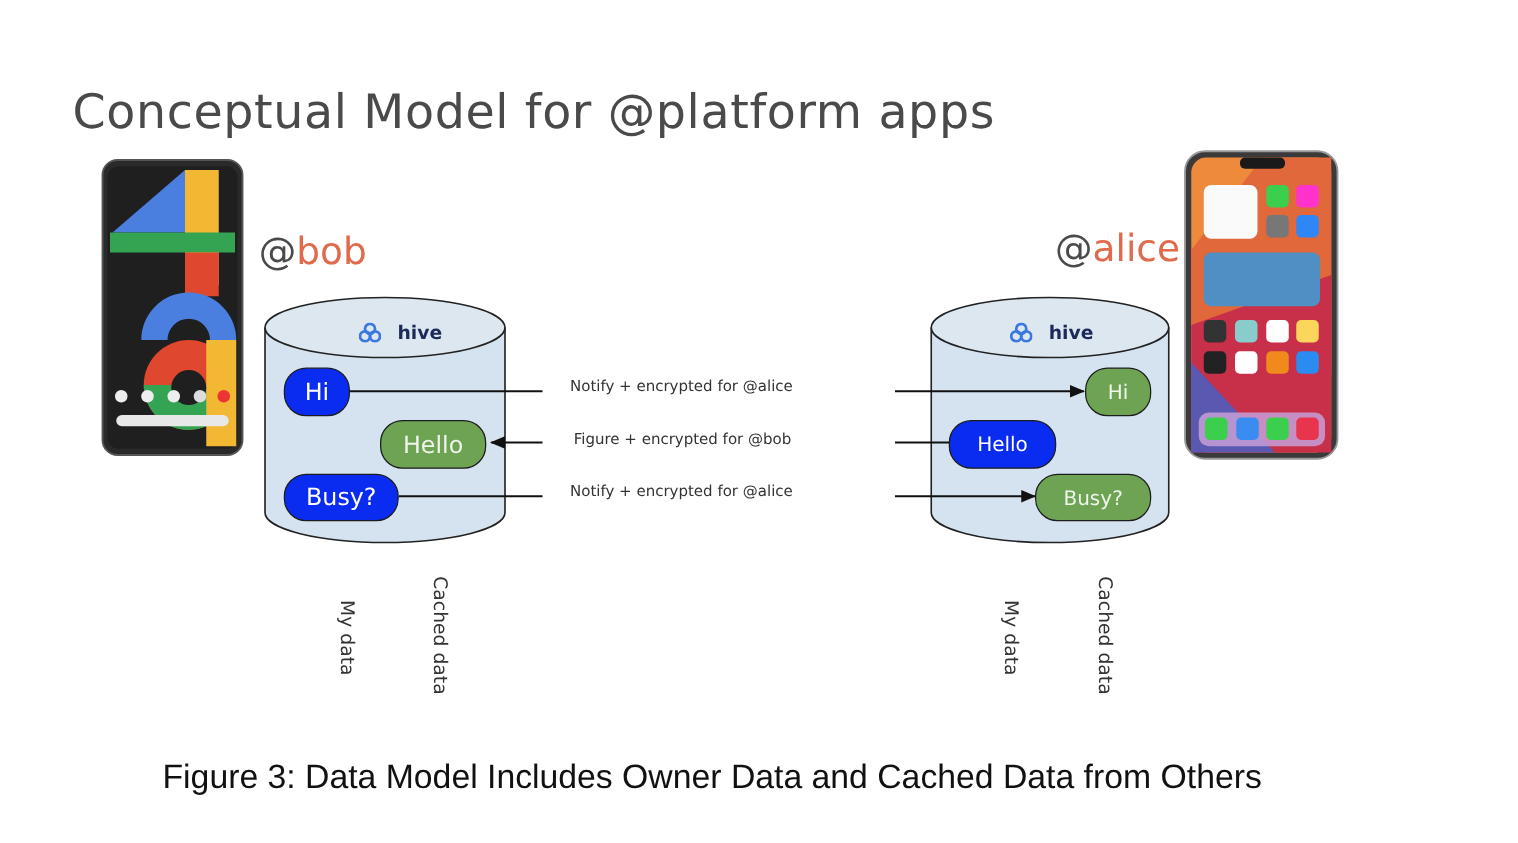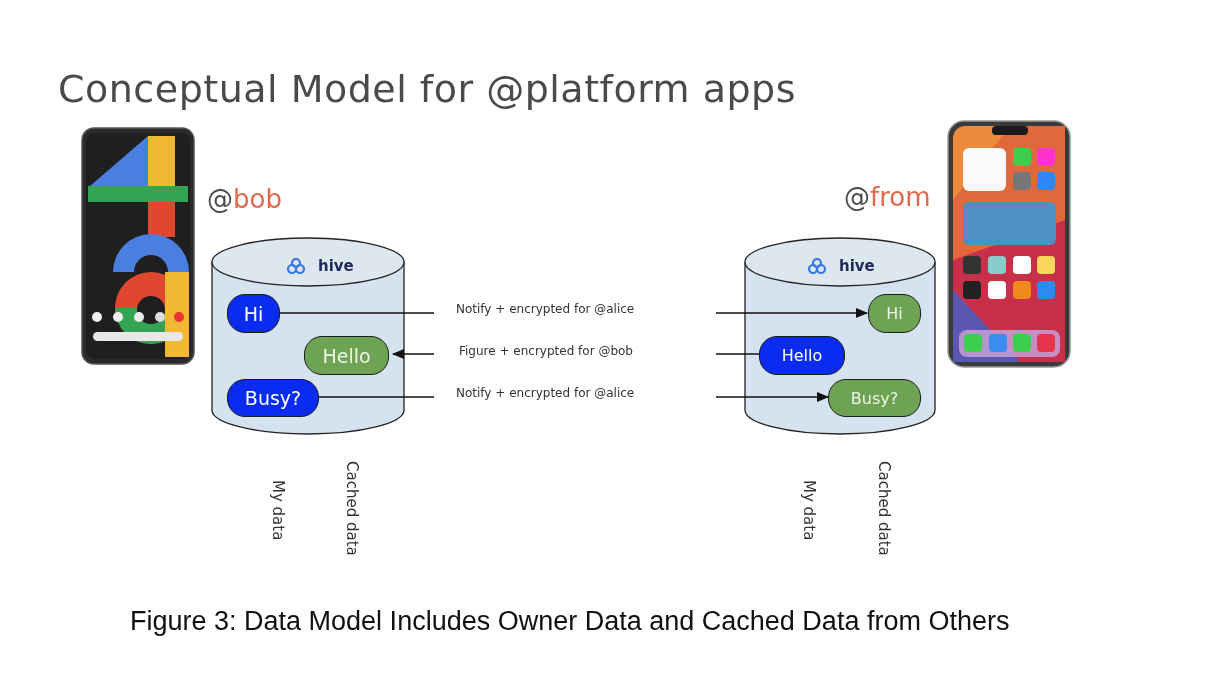--- a/index.html
+++ b/index.html
@@ -1,20 +1,20 @@
 <!DOCTYPE html>
 <html><head>
 <meta charset="utf-8">
 <style>
   html, body { margin:0; padding:0; background:#ffffff; }
   body { width:1214px; height:674px; position:relative; overflow:hidden;
          font-family:"DejaVu Sans", sans-serif; }
   .title { position:absolute; left:58px; top:24px; font-size:38px; color:#4a4a4a;
            letter-spacing:0.5px; white-space:nowrap; font-family:"DejaVu Sans", sans-serif;margin-top:43px; }
-  .handle { position:absolute; font-size:26px; white-space:nowrap; }
+  .handle { position:absolute; font-size:30px; white-space:nowrap; }
   .handle .at { color:#4a4a4a; }
   .handle .nm { color:#e06a4c; }
   svg.diagram { position:absolute; left:0; top:0; }
   .msg-label { position:absolute; font-size:12px; color:#333; white-space:nowrap; }
   .vlabel { position:absolute; font-size:15px; color:#333; white-space:nowrap;
             transform-origin:left top; }
   .caption { position:absolute; left:130px; top:606px; font-size:27px; color:#111;
              white-space:nowrap; font-family:"Liberation Sans", sans-serif; }
   .box { position:absolute; border:1.5px solid #1c1c1c; border-radius:18px; color:#fff;
          font-size:19px; display:flex; align-items:center; justify-content:center;
@@ -99,21 +99,21 @@
   <line x1="760" y1="354" x2="716" y2="354" stroke="#111" stroke-width="1.6"></line>
   <line x1="434" y1="354" x2="393" y2="354" stroke="#111" stroke-width="1.6" marker-end="url(#arrowhead)"></line>
   <line x1="319" y1="397" x2="434" y2="397" stroke="#111" stroke-width="1.6"></line>
   <line x1="716" y1="397" x2="828" y2="397" stroke="#111" stroke-width="1.6" marker-end="url(#arrowhead)"></line>
 </svg>
 
 <div class="handle" style="left:207px; top:184px;">
   <span class="at">@</span><span class="nm">bob</span>
 </div>
 <div class="handle" style="left:844px; top:182px;">
-  <span class="at">@</span><span class="nm">from</span>
+  <span class="at">@</span><span class="nm">alice</span>
 </div>
 
 <div class="hive-logo" style="left:287px; top:257px;">
   <svg width="18" height="16">
     <circle cx="9" cy="5" r="4" fill="none" stroke="#3a78e0" stroke-width="2.2"></circle>
     <circle cx="5" cy="11" r="4" fill="none" stroke="#3a78e0" stroke-width="2.2"></circle>
     <circle cx="13" cy="11" r="4" fill="none" stroke="#3a78e0" stroke-width="2.2"></circle>
   </svg>
   <span>hive</span>
 </div>

